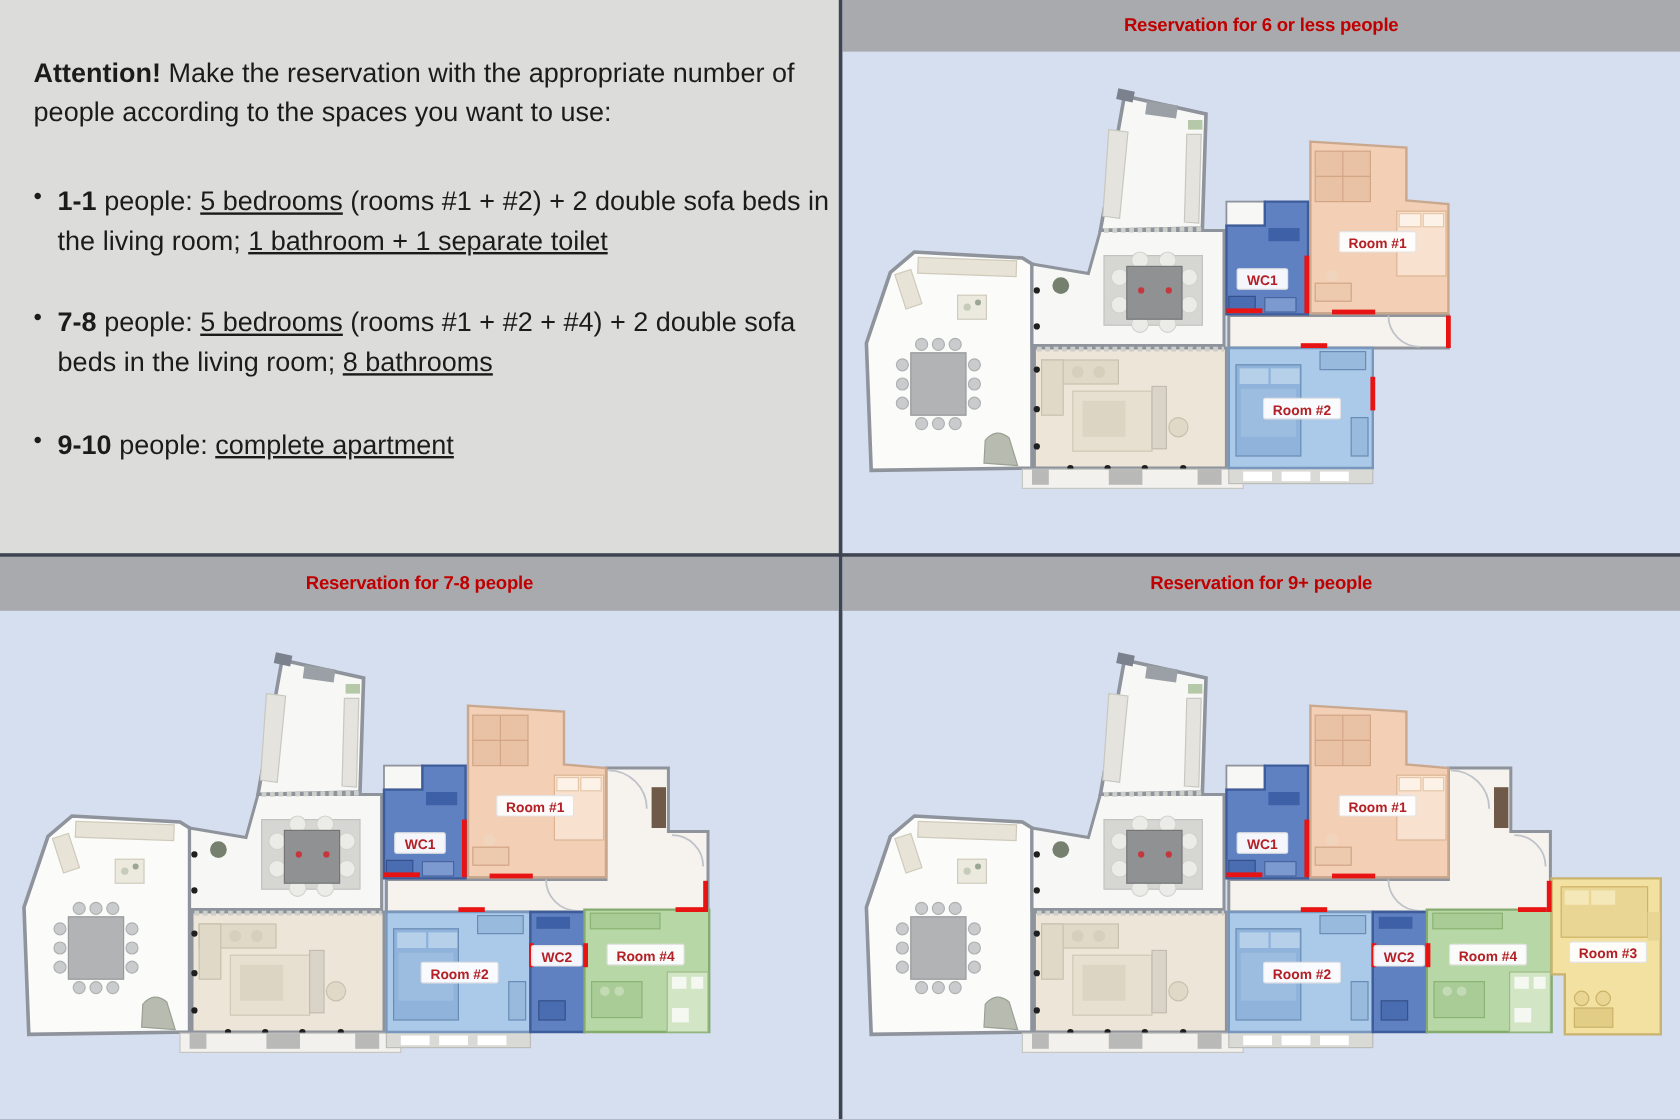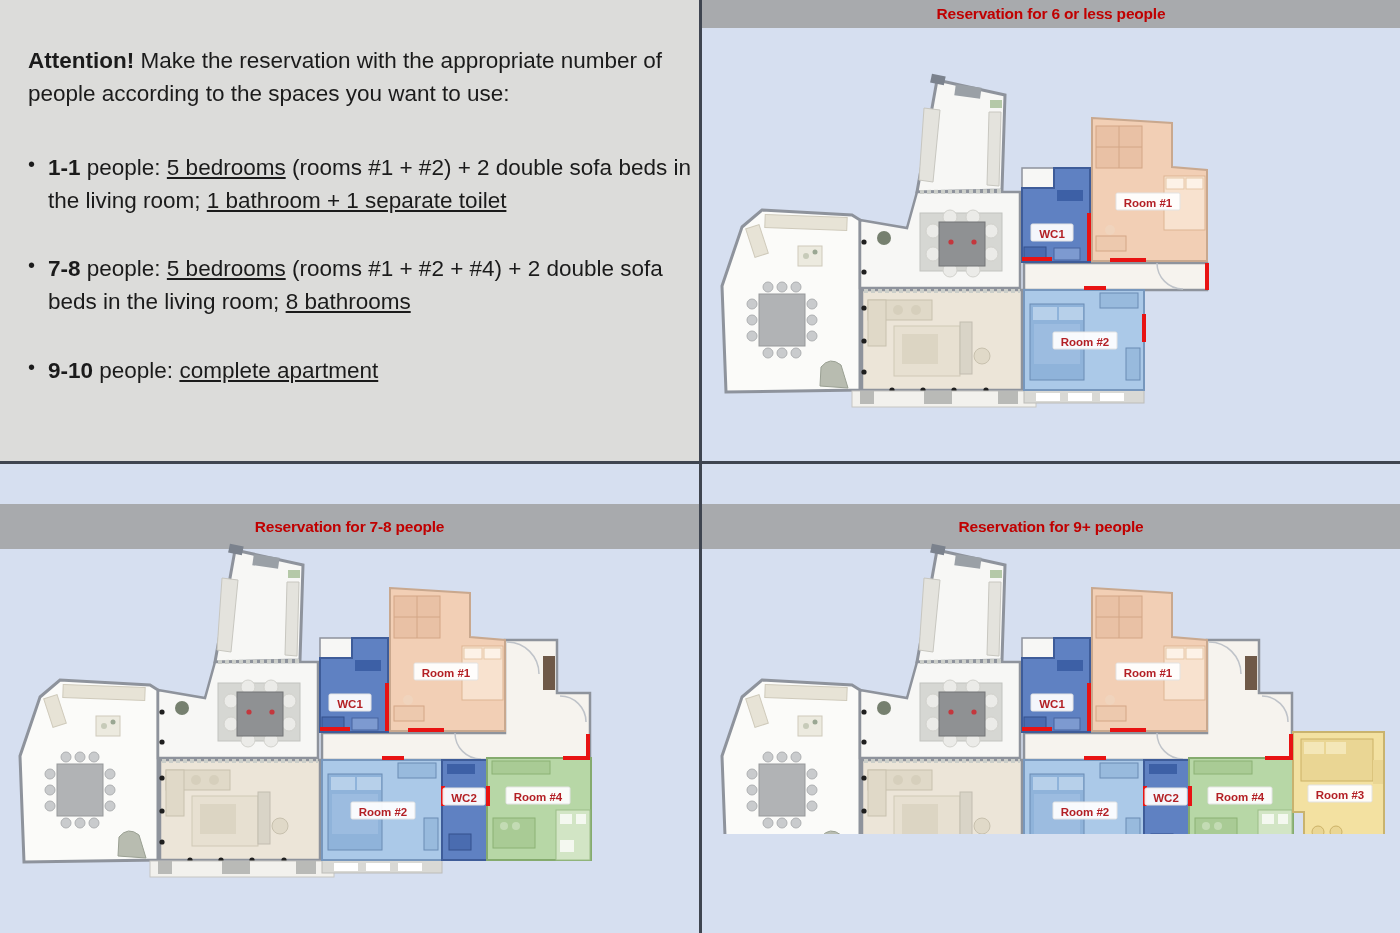--- a/index.html
+++ b/index.html
@@ -15,23 +15,23 @@
   .rules{list-style:none;margin:40px 0 0 0;padding:0;}
   .rules li{position:relative;padding-left:36px;margin-bottom:35px;}
   .rules li .dot{position:absolute;left:16px;top:-1px;font-size:20px;}
   .seg-b{font-weight:bold;}
   .seg-u{text-decoration:underline;}
 
   
   .plan-panel{position:absolute;overflow:hidden;}
   #panel-6{left:702px;top:0;width:698px;height:461px;}
   #panel-78{left:0;top:464px;width:699px;height:469px;}
-  #panel-9{left:702px;top:464px;width:698px;height:370px;}
-  .panel-header{height:28px;background:#a8aaad;display:flex;align-items:center;justify-content:center;}
-  #panel-78 .panel-header,#panel-9 .panel-header{height:45px;margin-top:40px;}
+  #panel-9{left:702px;top:464px;width:698px;height:469px;}
+  .panel-header{height:43px;background:#a8aaad;display:flex;align-items:center;justify-content:center;}
+  #panel-78 .panel-header,#panel-9 .panel-header{height:45px;}
   .panel-header span{color:#c00000;font-weight:bold;font-size:15.5px;letter-spacing:-0.2px;}
   .plan-area{position:absolute;left:0;width:700px;height:390px;}
   #panel-6 .plan-area{top:50px;}
   #panel-78 .plan-area,#panel-9 .plan-area{top:56px;}
 </style>
 </head>
 <body>
 
 <div class="stage">
 

